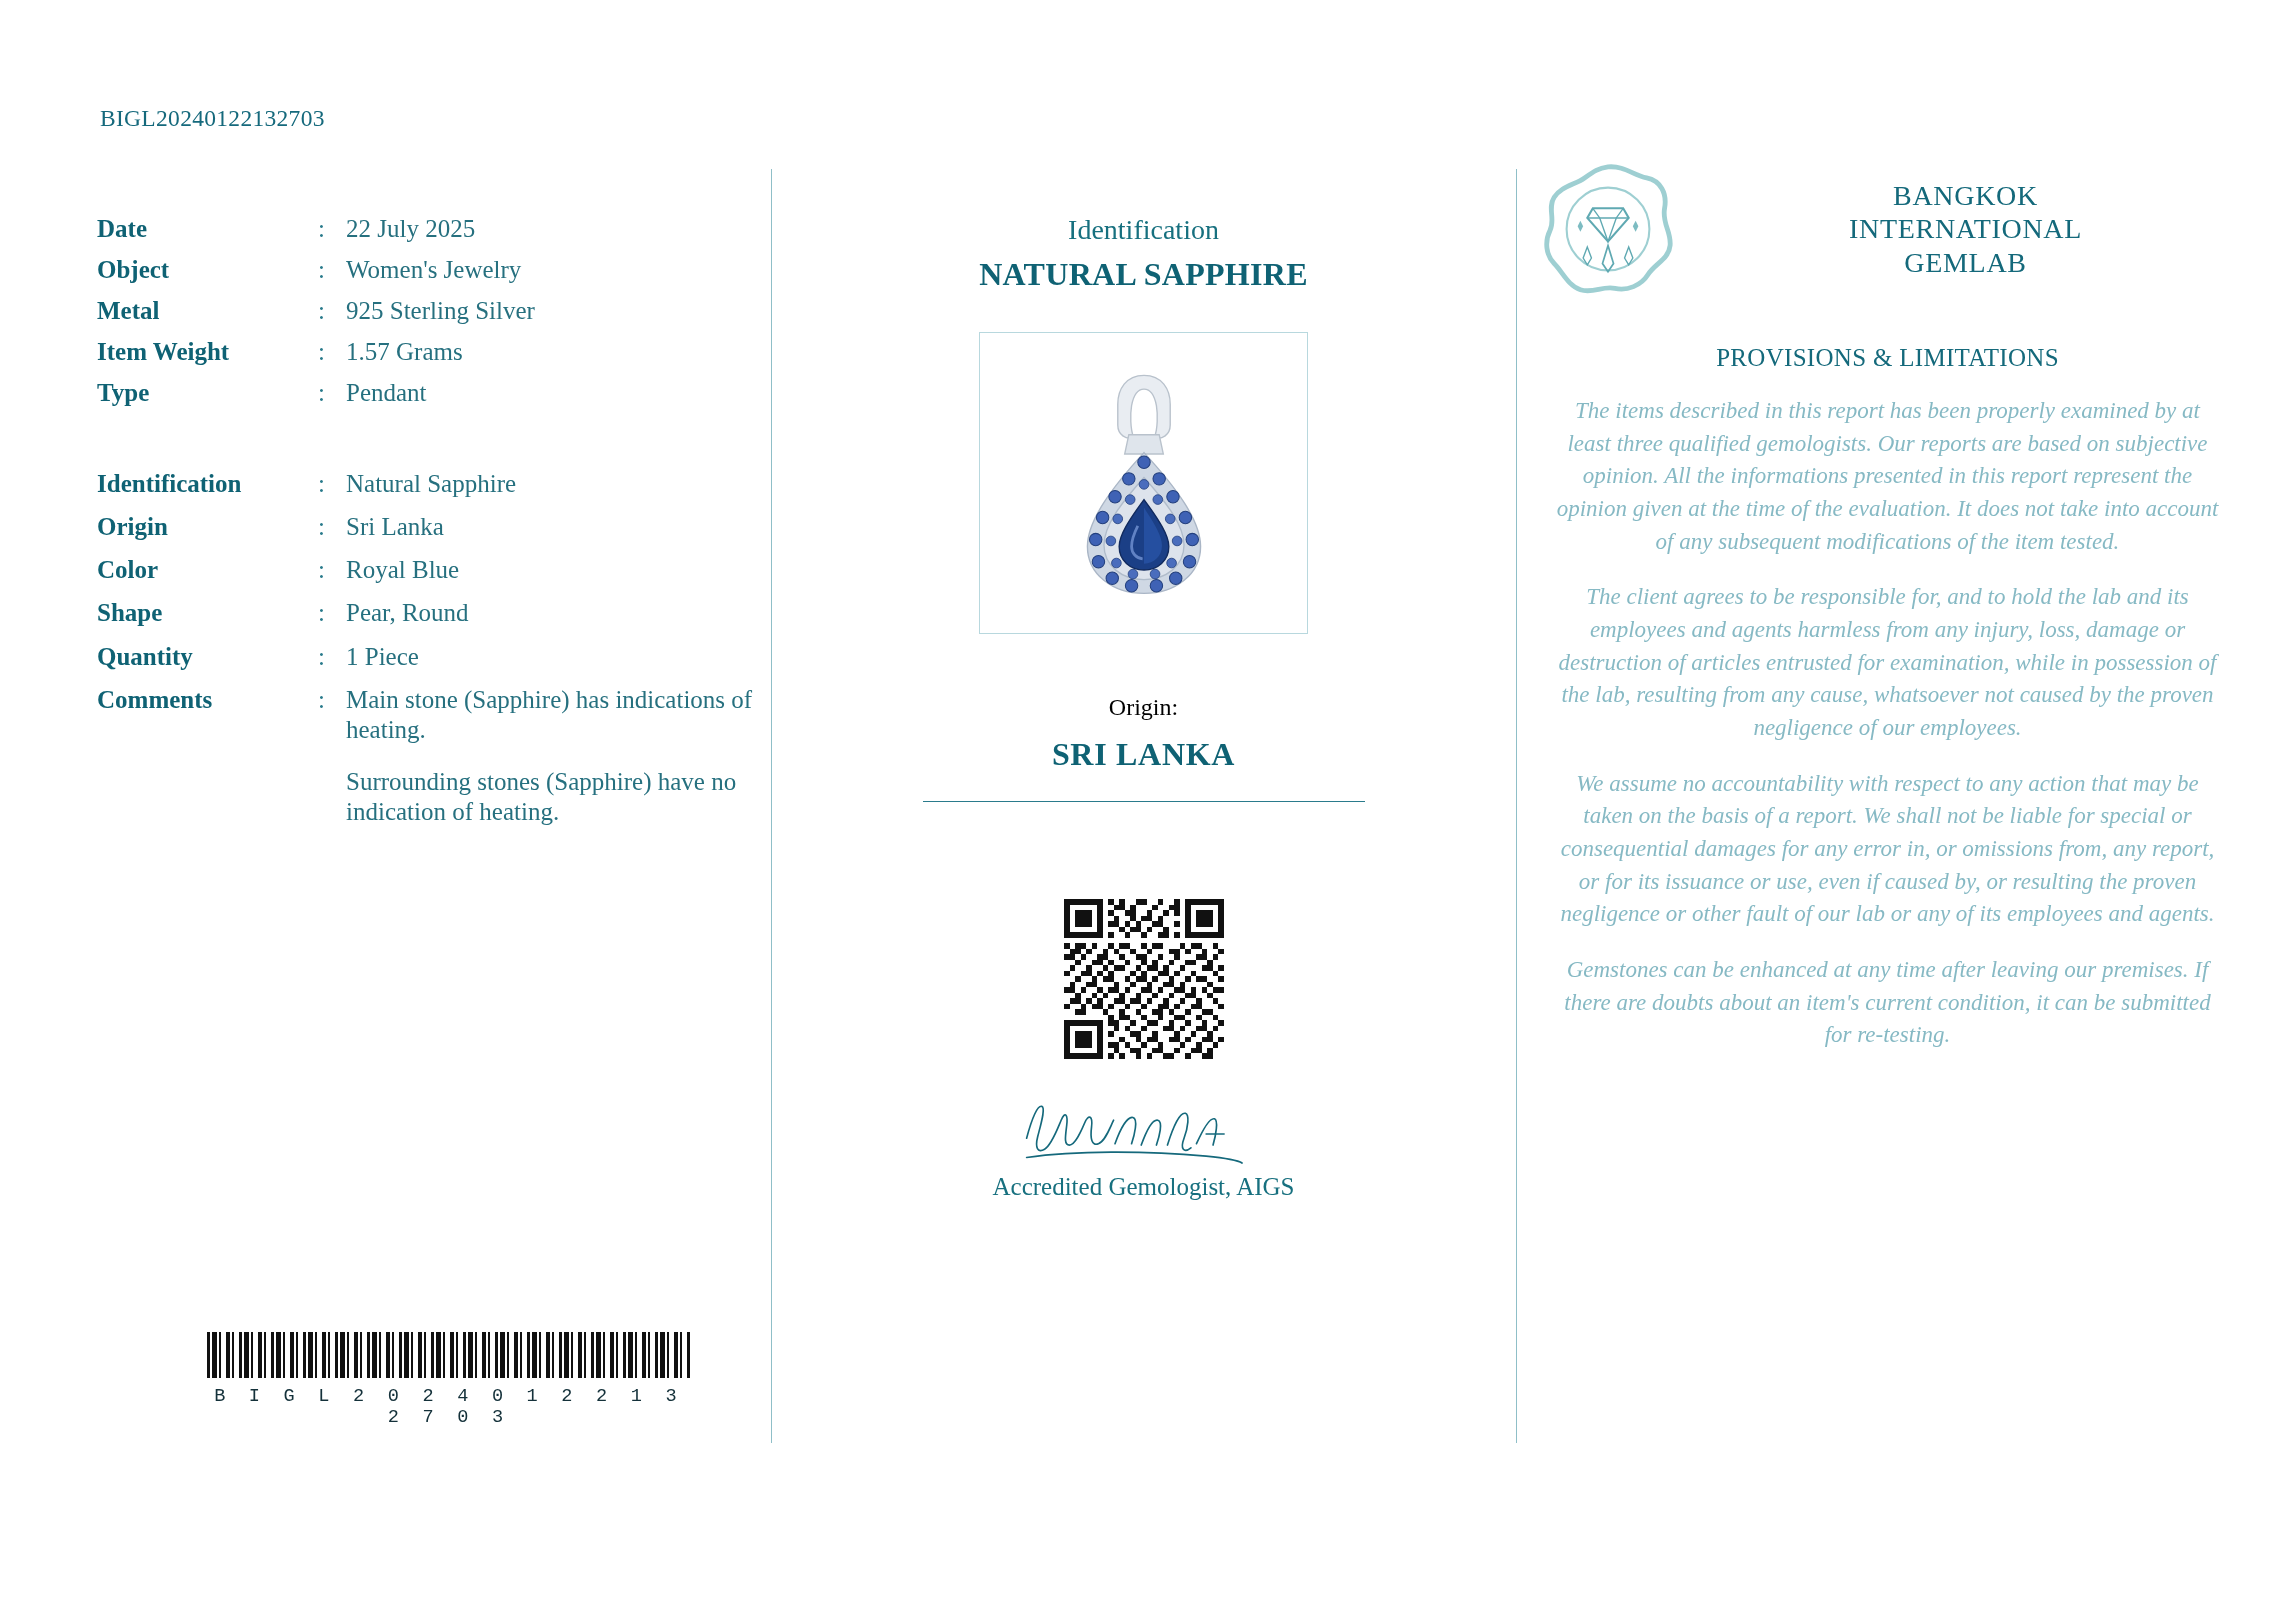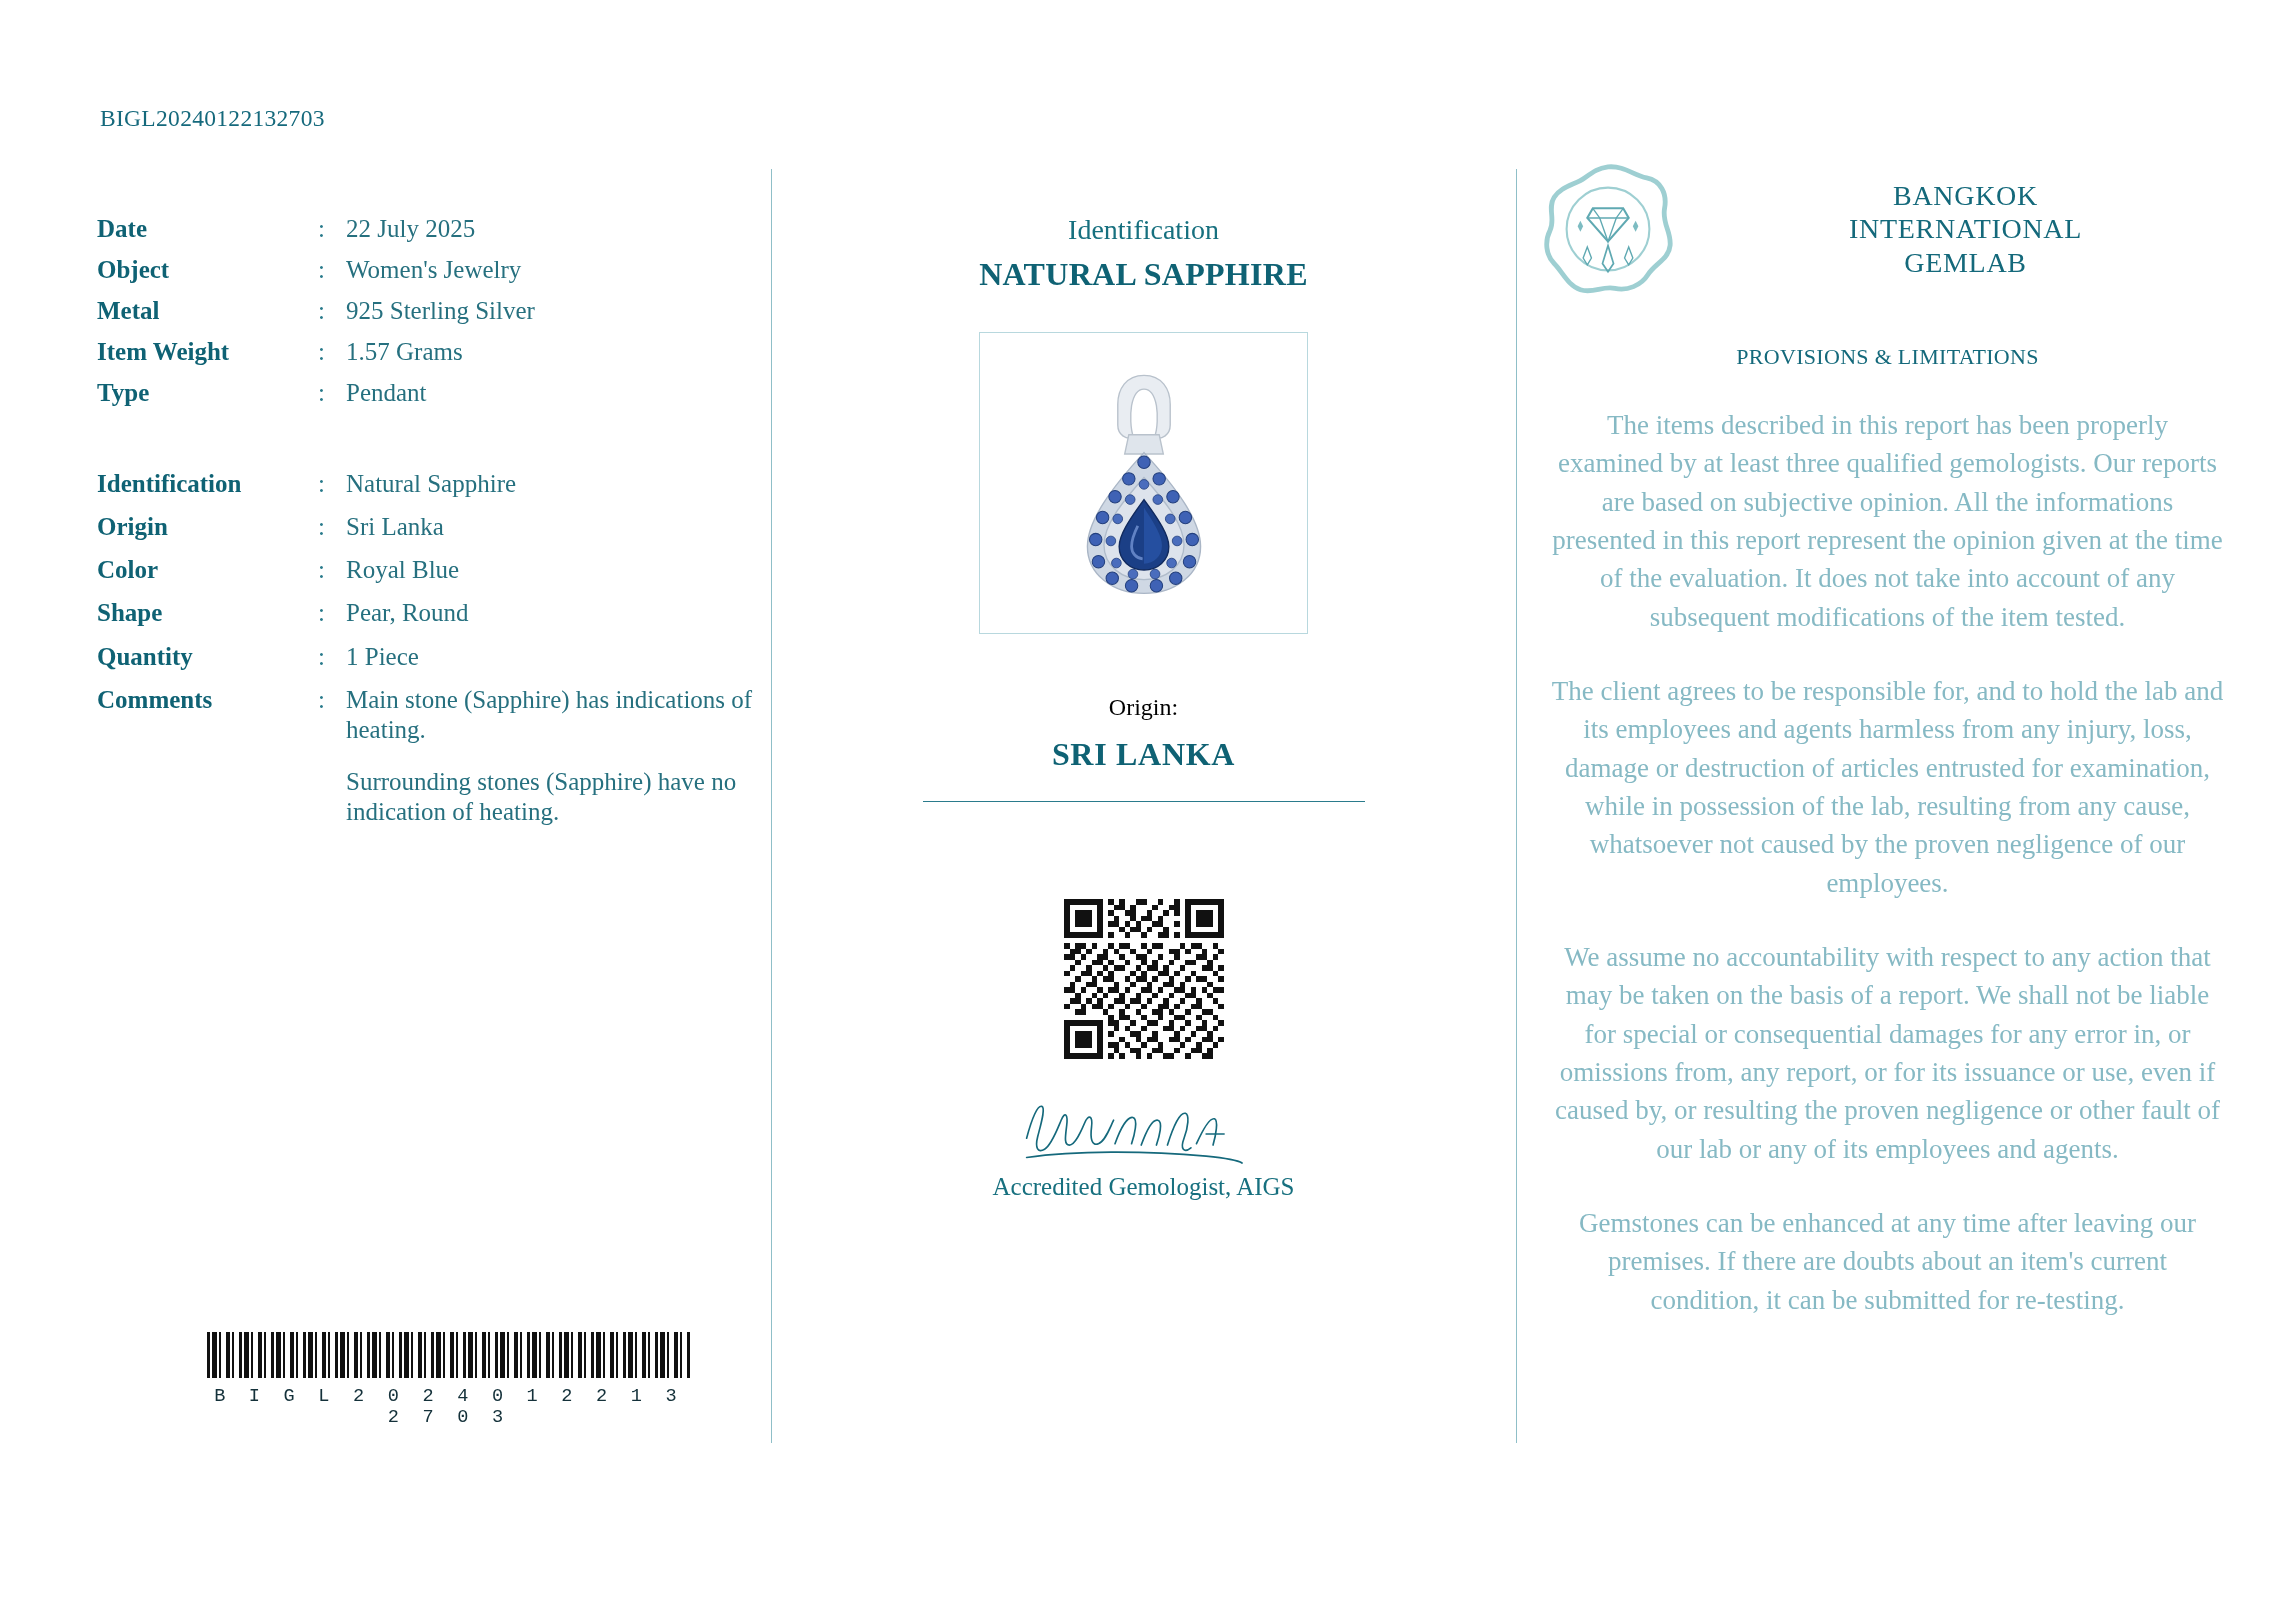--- a/index.html
+++ b/index.html
@@ -211,29 +211,30 @@
   .brand-name {
     font-size: 28px;
     line-height: 1.18;
     color: #14697b;
     letter-spacing: 0.7px;
     text-align: center;
     flex: 1;
   }
   .provisions-title {
     margin-top: 46px;
-    font-size: 22px;
+    font-size: 25px;
     color: #14697b;
     letter-spacing: 0.3px;
   }
   .prov-p {
-    margin-top: 36px;
-    font-size: 27px;
+    margin-top: 23px;
+    font-size: 23px;
     line-height: 1.42;
     color: #86b9c4;
+    font-style: italic;
     text-align: center;
     padding: 0 12.4px;
   }
 </style>
 </head>
 <body>
 
 <div class="page">
 
   <div class="report-id">BIGL20240122132703</div>

